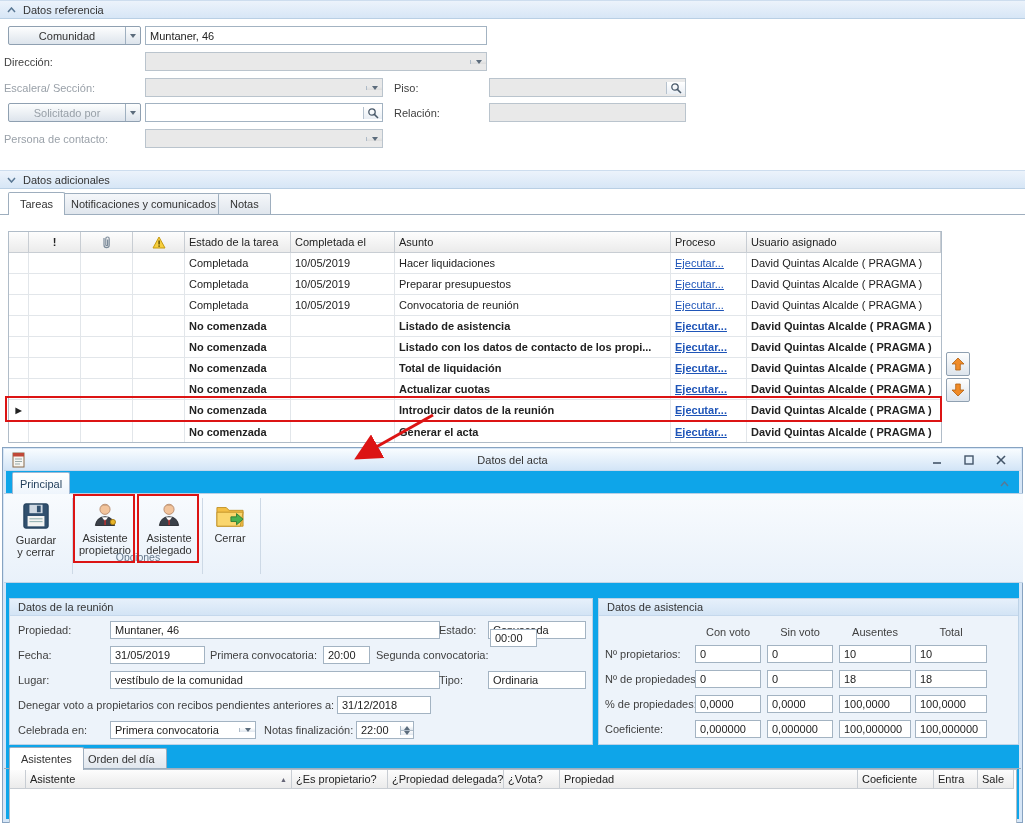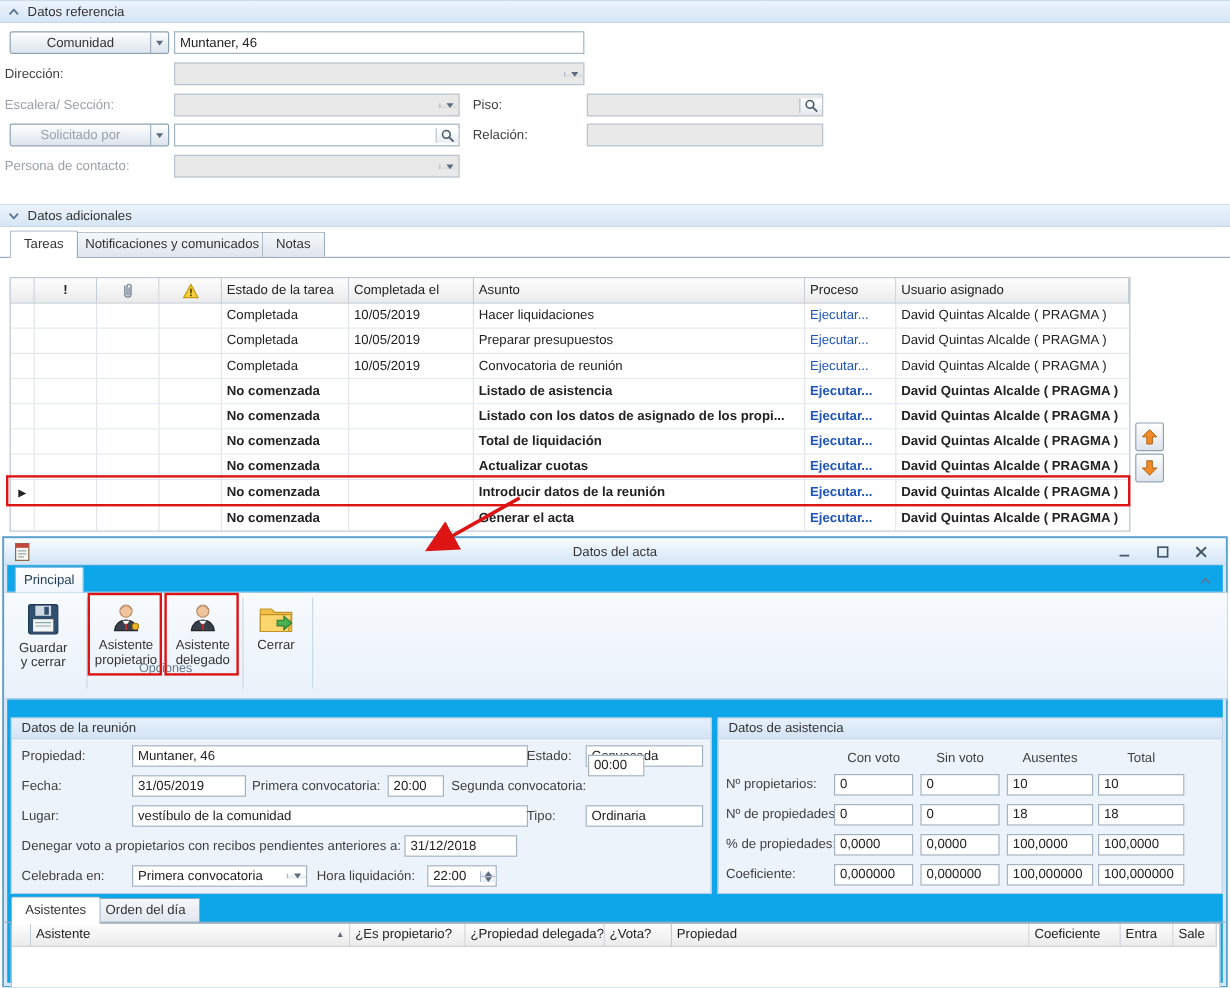--- a/index.html
+++ b/index.html
@@ -35,21 +35,21 @@
 
 .grid{position:absolute;left:8px;top:231px;width:934px;border:1px solid #b0bcc8;background:#fff;z-index:2}
 .grow{display:flex;height:21px;border-bottom:1px solid #e2e6ea;background:#fff}
 .grow:last-child{border-bottom:none}
 .gcell{display:flex;align-items:center;padding:0 4px;border-right:1px solid #e2e6ea;overflow:hidden;white-space:nowrap}
 .ghead{height:21px;display:flex}
 .ghead .gcell{background:linear-gradient(#fdfdfd,#ebebeb);border-right:1px solid #c8cdd3;border-bottom:1px solid #c8cdd3;color:#222}
 .c0{width:20px;justify-content:center}.c1{width:52px;justify-content:center}.c2{width:52px;justify-content:center}
 .c3{width:52px;justify-content:center}.c4{width:106px}.c5{width:104px}.c6{width:276px}.c7{width:76px}.c8{width:194px;border-right:none}
 .b .gcell{font-weight:bold}
-.link{color:#1f55b8;cursor:pointer}
+.link{color:#1f55b8;text-decoration:underline;cursor:pointer}
 .ord-btn{position:absolute;left:946px;width:24px;height:24px;border:1px solid #8fa0b1;border-radius:2px;
  background:linear-gradient(#fefefe,#dde4ec);display:flex;align-items:center;justify-content:center;cursor:pointer}
 
 .red-box{position:absolute;border:2px solid #dc1414;z-index:60;pointer-events:none}
 
 .dialog{position:absolute;left:2px;top:447px;width:1021px;height:376px;background:#0ea5e9;border:1px solid #87a3c1;
  box-shadow:inset 0 0 0 3px #d6e6f7;z-index:10}
 .titlebar{position:absolute;left:1px;top:1px;width:1017px;height:22px;display:flex;align-items:center;
  background:linear-gradient(#f8fcff,#d3e5f7);border-bottom:1px solid #c3d7ec}
 .title-text{position:absolute;left:0;right:0;text-align:center;color:#333;pointer-events:none}
@@ -249,21 +249,21 @@
         </div>
       <div class="gcell c8">David Quintas Alcalde ( PRAGMA )</div>
     </div>
     <div class="grow b">
       <div class="gcell c0"></div>
         <div class="gcell c1"></div>
         <div class="gcell c2"></div>
         <div class="gcell c3"></div>
       <div class="gcell c4">No comenzada</div>
       <div class="gcell c5"></div>
-      <div class="gcell c6">Listado con los datos de asignado de los propi...</div>
+      <div class="gcell c6">Listado con los datos de contacto de los propi...</div>
       <div class="gcell c7">
           <span class="link">Ejecutar...</span>
         </div>
       <div class="gcell c8">David Quintas Alcalde ( PRAGMA )</div>
     </div>
     <div class="grow b">
       <div class="gcell c0"></div>
         <div class="gcell c1"></div>
         <div class="gcell c2"></div>
         <div class="gcell c3"></div>
@@ -451,21 +451,21 @@
           <input value="31/12/2018" style="">
         </div>
 
       <div class="lbl" style="left:8px;top:122px">Celebrada en:</div>
       <div class="combo" style="left:100px;top:122px;width:146px">
         <input value="Primera convocatoria" style="">
         <span class="dd-btn">
             <span class="tri-d"></span>
           </span>
       </div>
-      <div class="lbl" style="left:254px;top:122px">Hora liquidación:</div>
+      <div class="lbl" style="left:254px;top:122px">Notas finalización:</div>
       <div class="combo" style="left:346px;top:122px;width:58px">
         <input value="22:00" style="">
         <span class="spin-col">
           <span class="spin-btn">
               <span class="tri-u"></span>
             </span>
           <span class="spin-btn">
               <span class="tri-d"></span>
             </span>
         </span>

